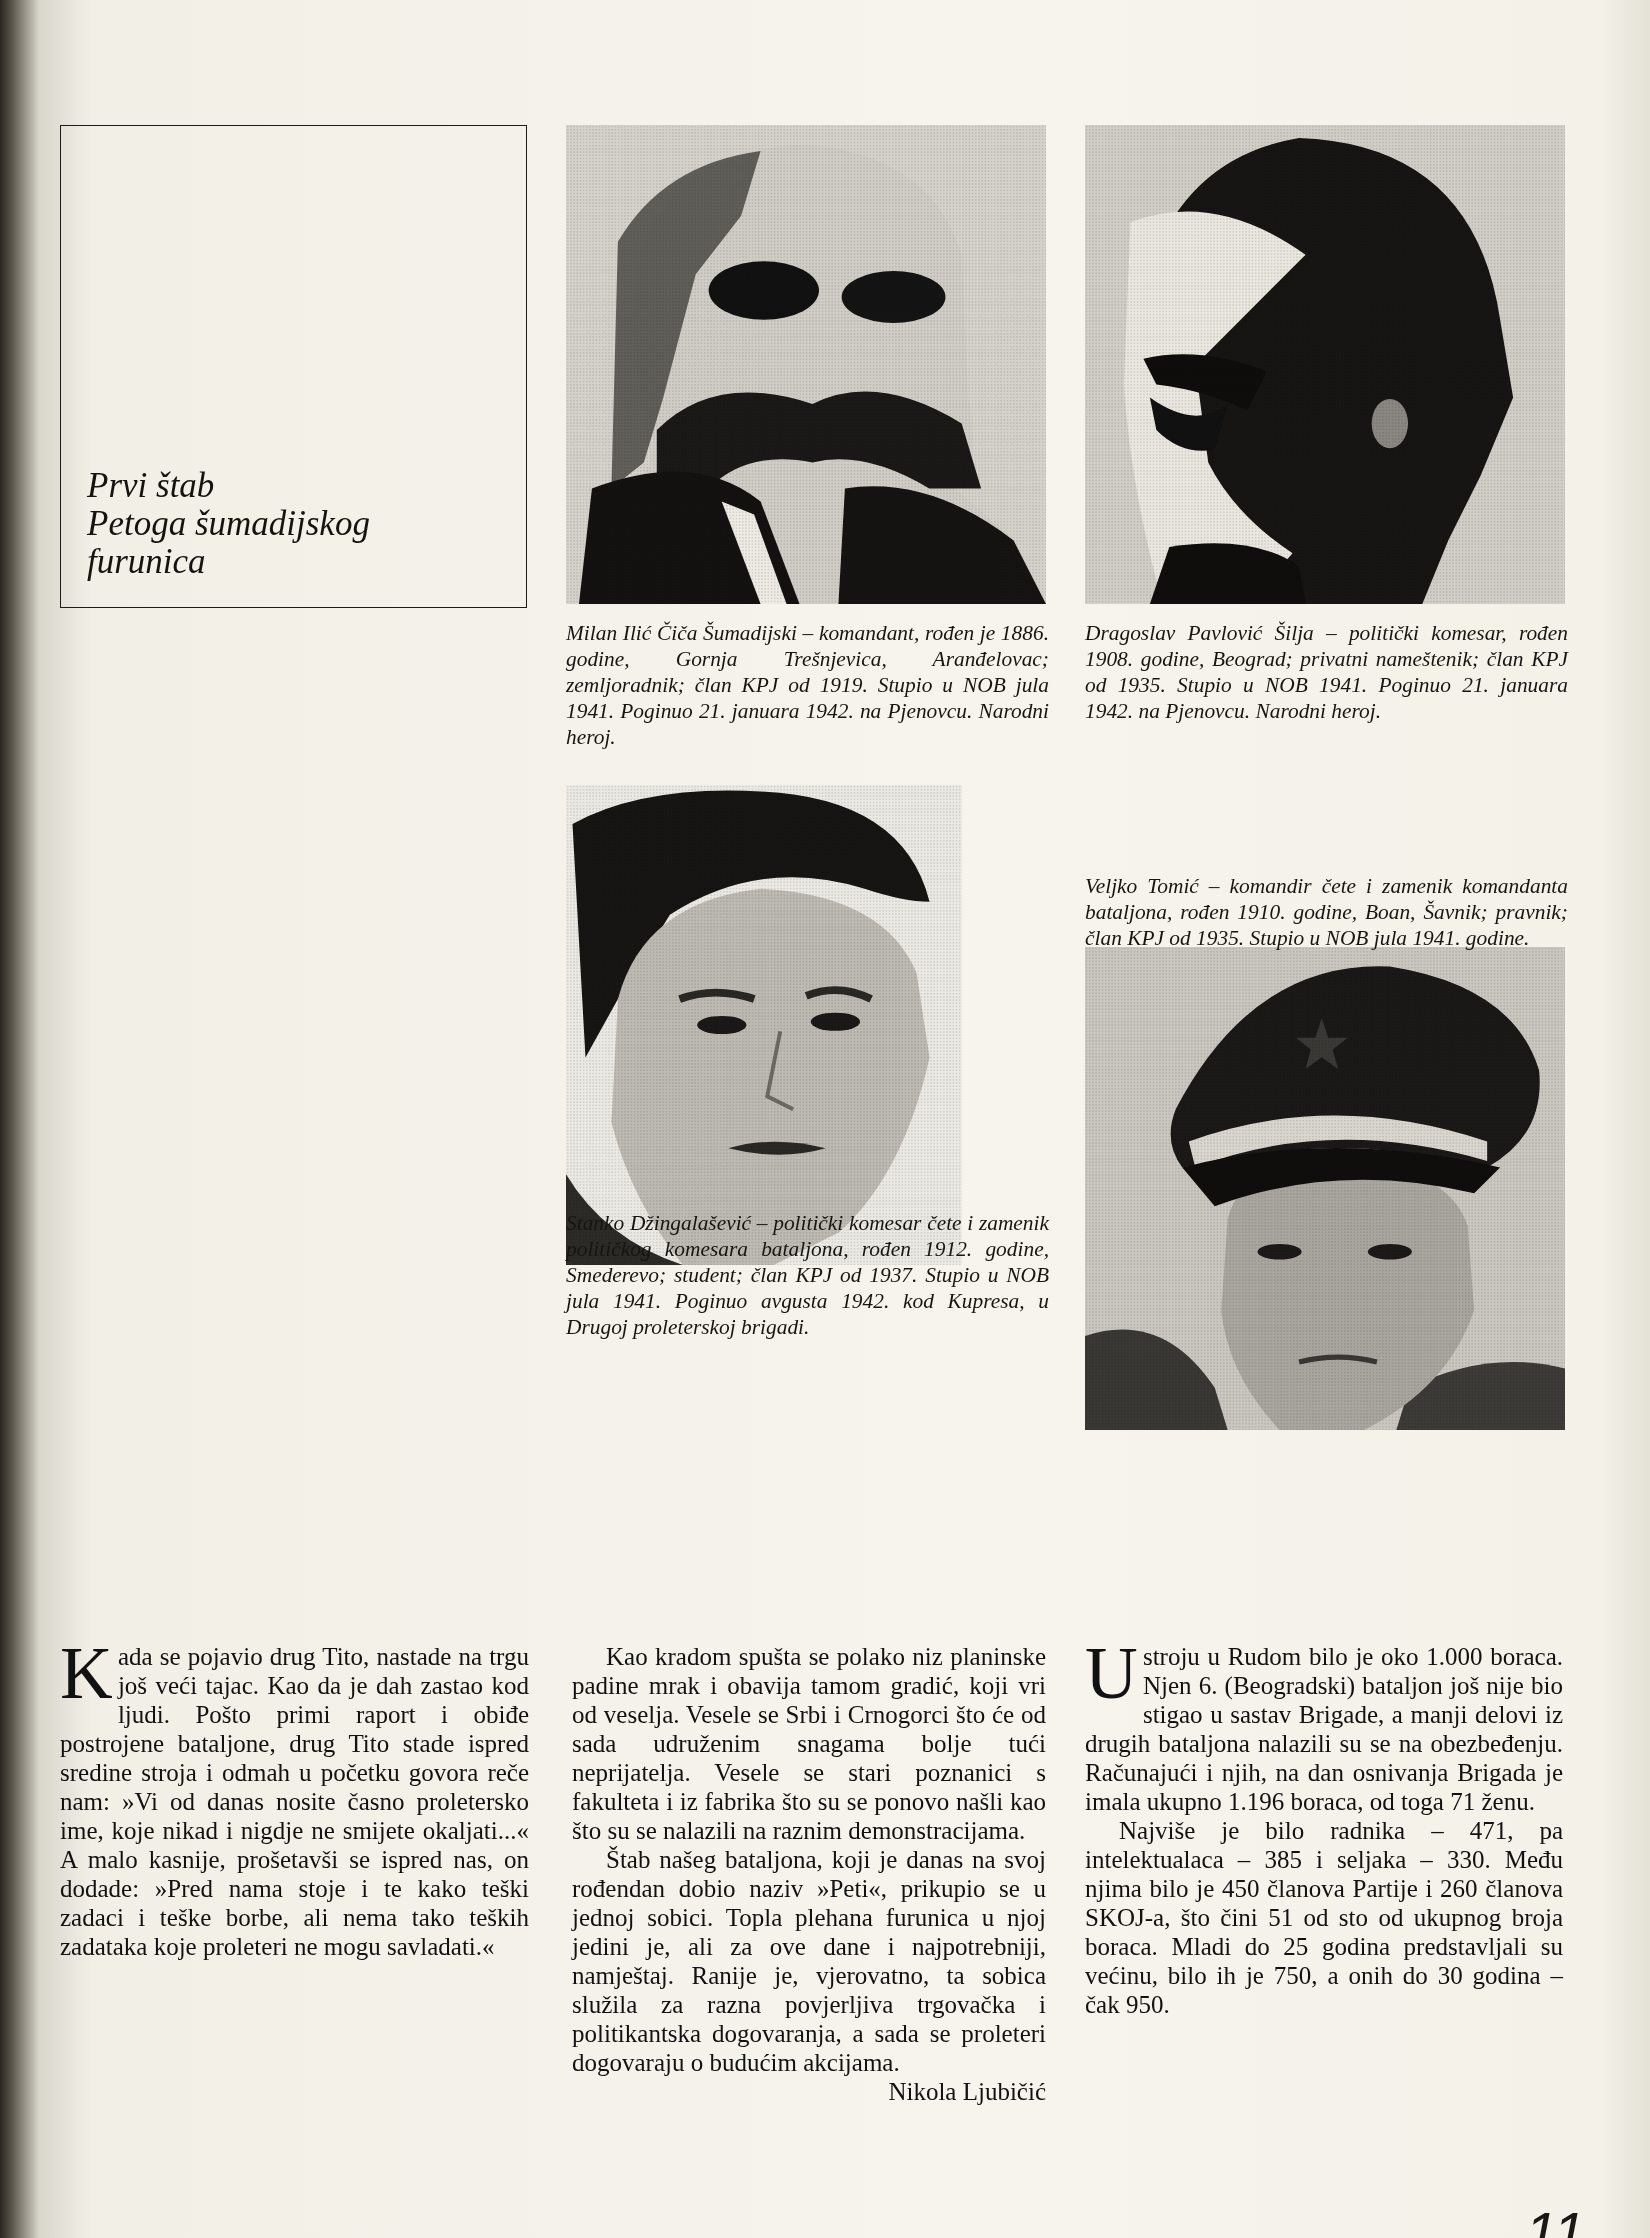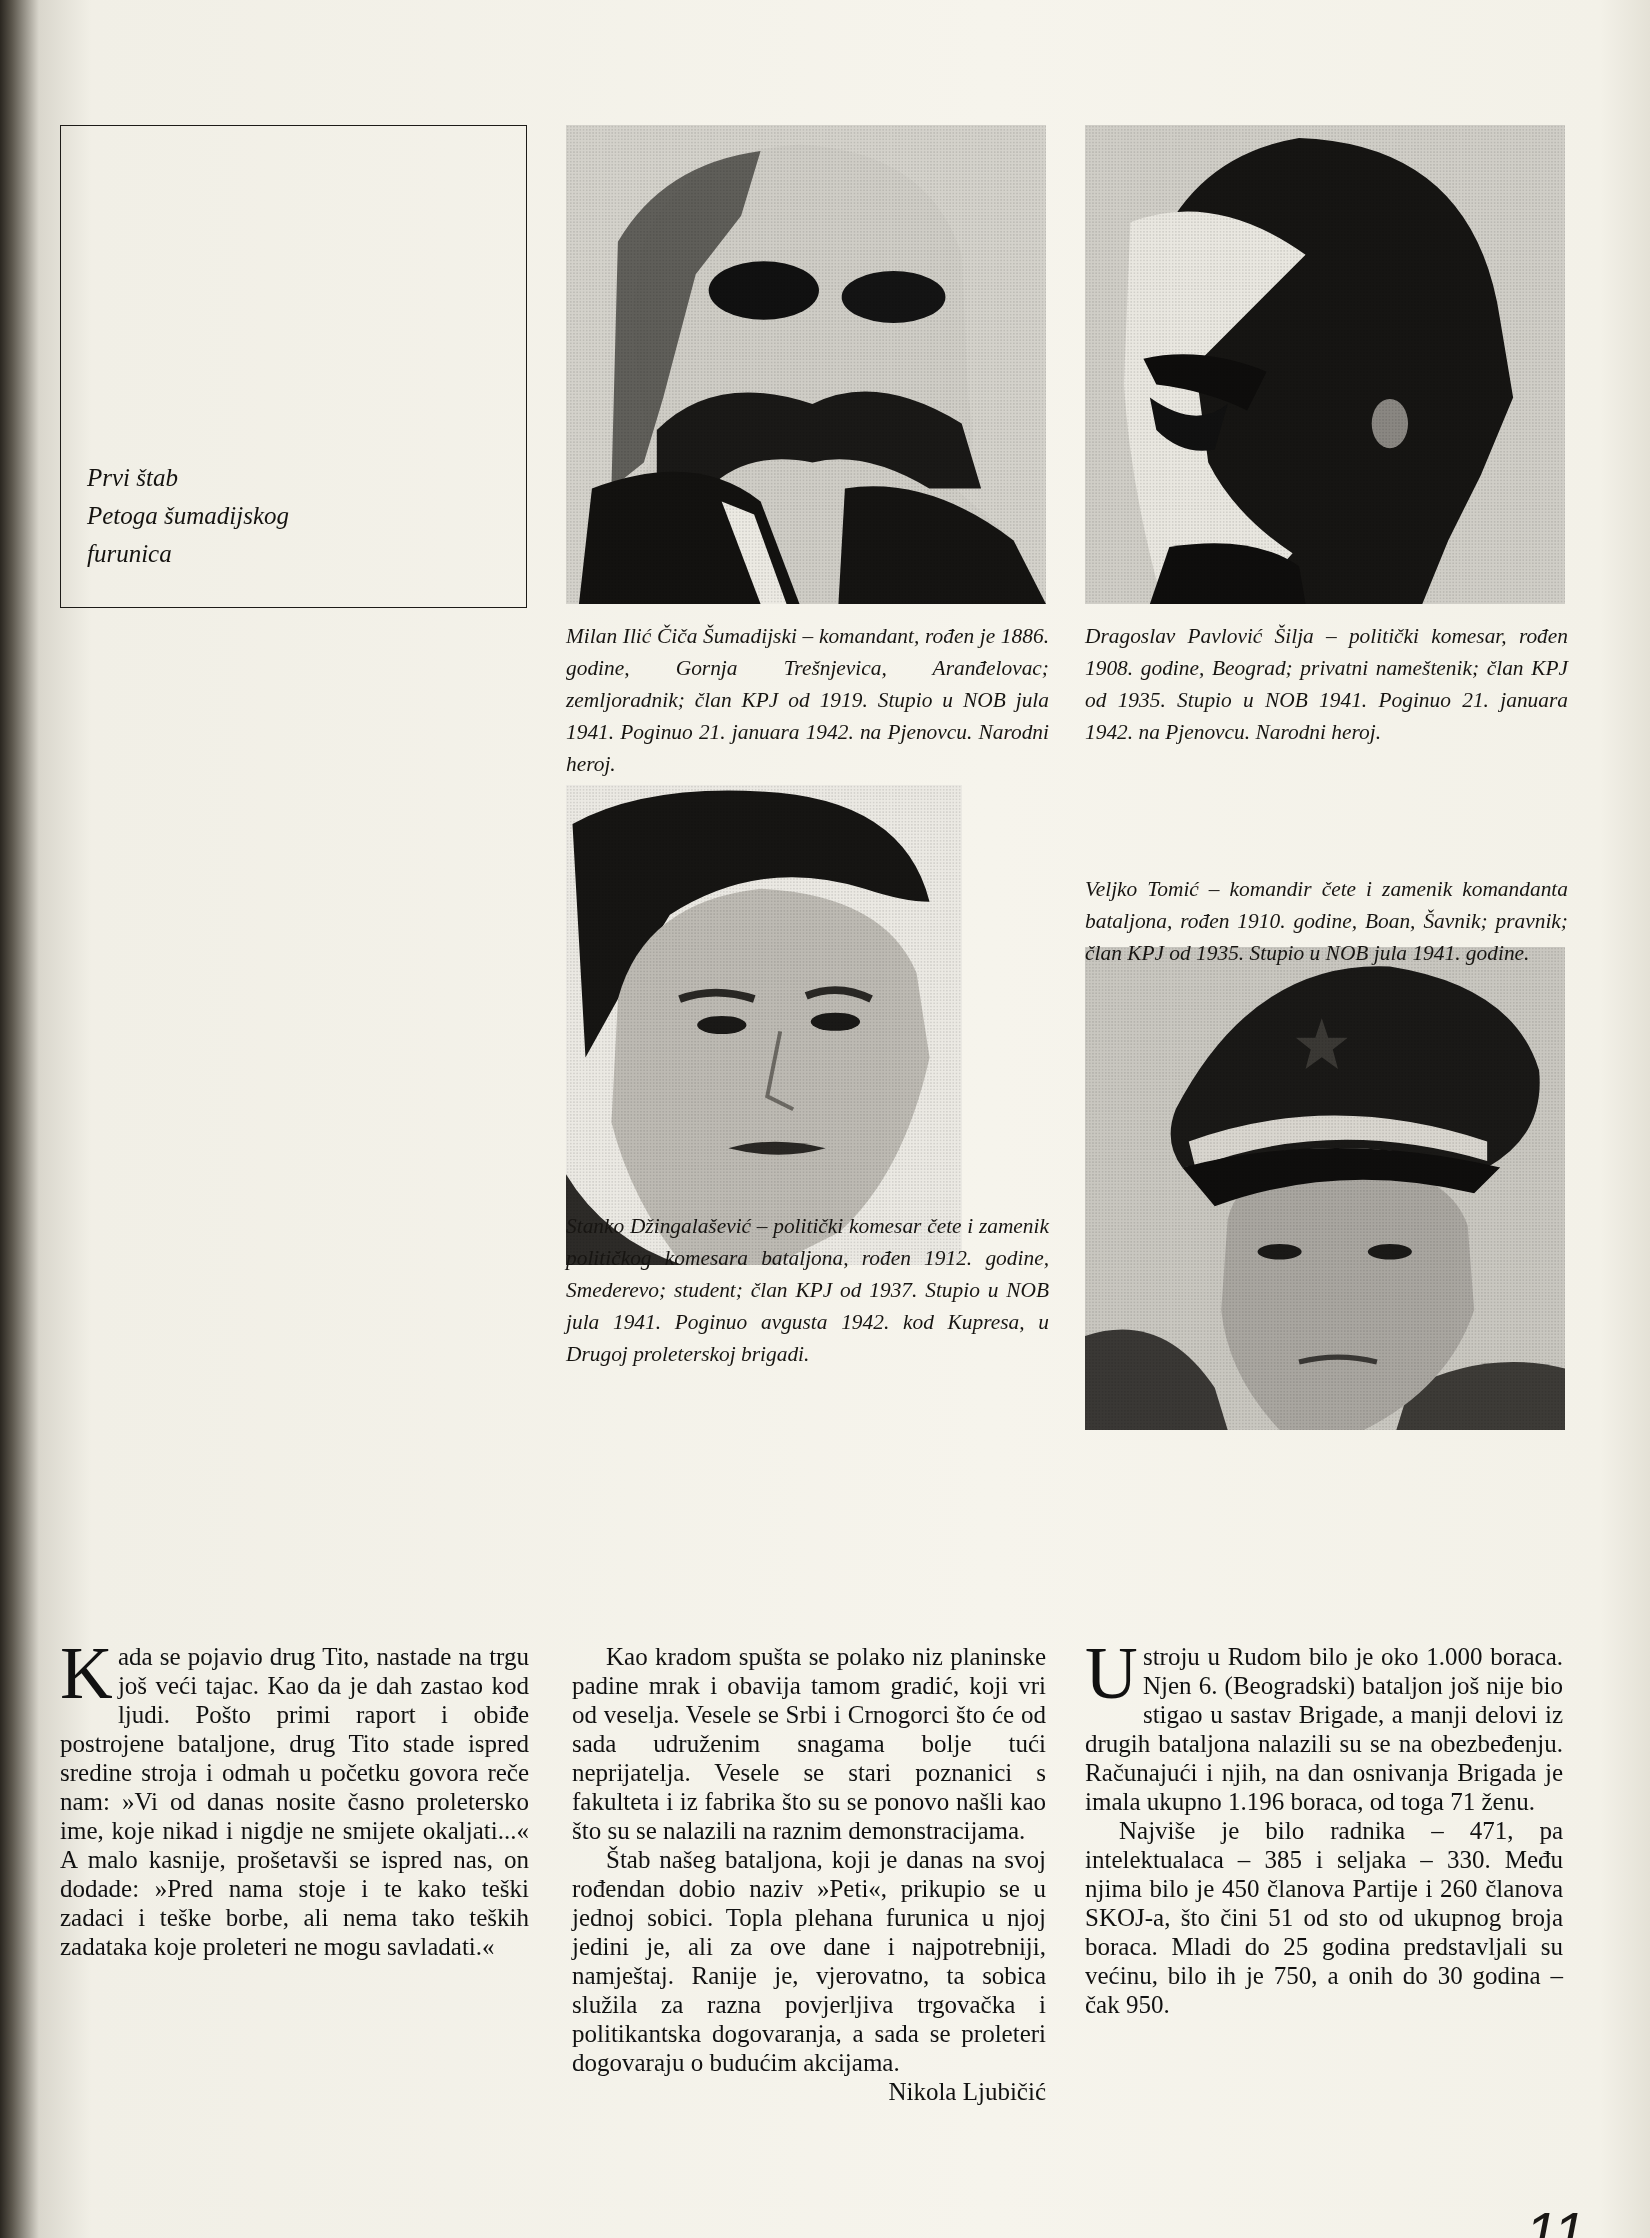--- a/index.html
+++ b/index.html
@@ -9,43 +9,43 @@
     font-family: "Liberation Serif", "DejaVu Serif", serif;
     color: #141210;
   }
   .abs { position: absolute; }
   
   #title-box {
     left: 60px; top: 125px; width: 467px; height: 483px;
     border: 1.9px solid #1d1b18; box-sizing: border-box;
   }
   #title-box .title {
-    position: absolute; left: 26px; bottom: 34px;
-    font-style: italic; font-size: 25px; line-height: 38px; color: #151310;
+    position: absolute; left: 26px; bottom: 26px;
+    font-style: italic; font-size: 35px; line-height: 38px; color: #151310;
   }
   #title-box .title span { display: block; }
 
   
   .photo {
     position: absolute; overflow: hidden; background: #d8d6cf;
   }
   .photo svg { width: 100%; height: 100%; display: block; }
   .photo::after {
     content: ""; position: absolute; inset: 0;
     background-image: radial-gradient(rgba(0,0,0,0.10) 0.6px, transparent 0.8px);
     background-size: 3.2px 3.2px; pointer-events: none;
   }
   #photo-ilic { left: 566px; top: 125px; width: 480px; height: 479px; }
   #photo-pavlovic { left: 1085px; top: 125px; width: 480px; height: 479px; }
   #photo-dzingalasevic { left: 566px; top: 785px; width: 396px; height: 480px; }
   #photo-tomic { left: 1085px; top: 947px; width: 480px; height: 483px; }
 
   
   .caption {
-    position: absolute; font-style: italic; font-size: 21.4px; line-height: 32px;
+    position: absolute; font-style: italic; font-size: 21.4px; line-height: 26px;
     text-align: justify; color: #171512;
   }
   #cap-ilic { left: 566px; top: 620px; width: 483px; }
   #cap-pavlovic { left: 1085px; top: 620px; width: 483px; }
   #cap-tomic { left: 1085px; top: 844px; width: 483px; margin-top: 29px; }
   #cap-dzingalasevic { left: 566px; top: 1210px; width: 483px; font-style: italic; }
 
   
   .column {
     position: absolute; top: 1642px; font-size: 25px; line-height: 29px;

